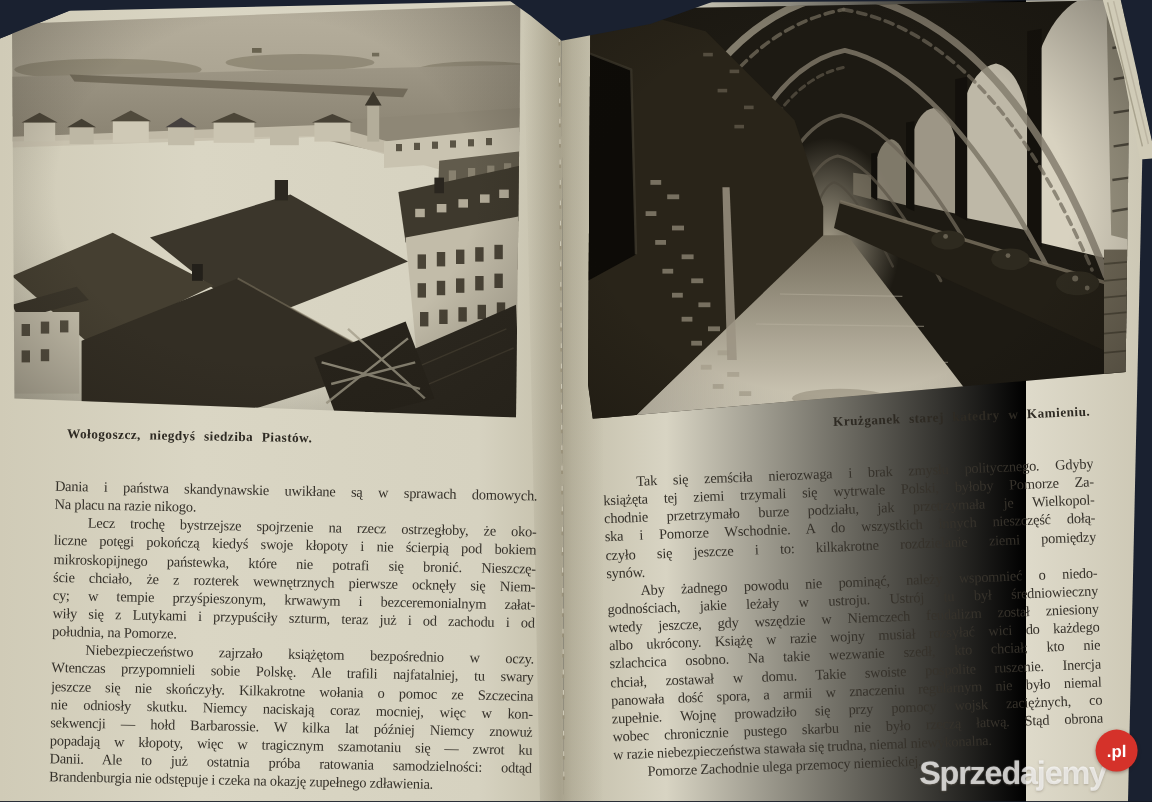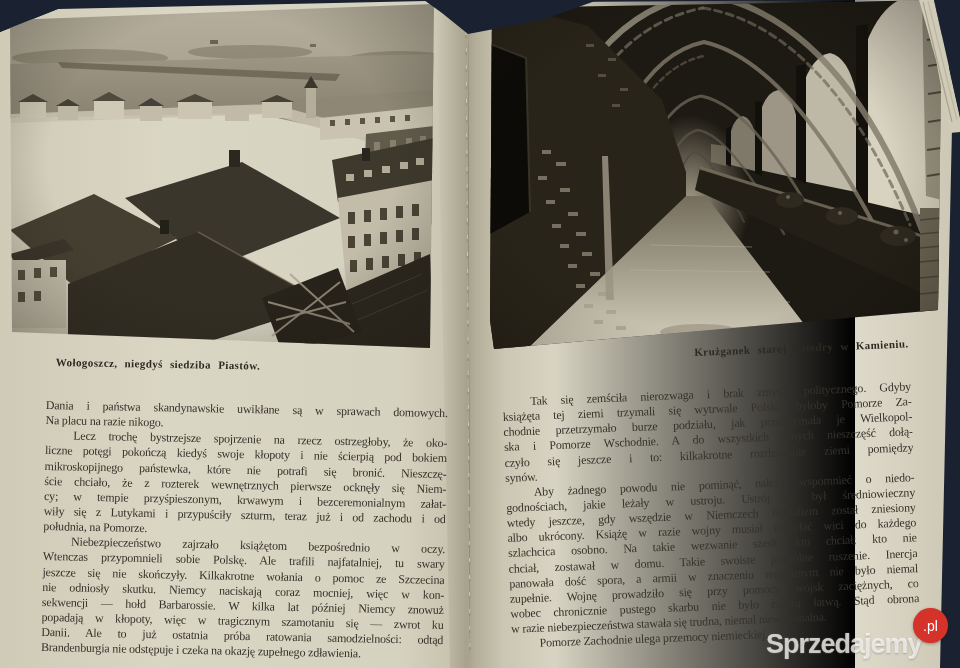--- a/index.html
+++ b/index.html
@@ -28,21 +28,21 @@
   .line.just{text-align-last:justify;}
   .line.ind{text-indent:28px;}
   
   .watermark{position:absolute;left:756px;top:604px;width:200px;height:58px;z-index:8;}
   .wm-text{position:absolute;left:10px;bottom:2px;font-family:Liberation Sans, sans-serif;
       font-weight:bold;font-size:27px;letter-spacing:-1px;color:rgba(255,255,255,.62);
       text-shadow:0 1px 2px rgba(90,78,60,.35),0 0 1px rgba(255,255,255,.5);}
   .wm-circle{position:absolute;right:8px;top:4px;width:35px;height:35px;border-radius:50%;
       background:#d5322a;display:flex;align-items:center;justify-content:center;
       box-shadow:0 1px 3px rgba(60,20,15,.4);}
-  .wm-tld{font-family:"Liberation Sans","DejaVu Sans",sans-serif;font-weight:normal;
+  .wm-tld{font-family:"Liberation Sans","DejaVu Sans",sans-serif;font-weight:bold;
       font-size:14px;color:#ffffff;}
   .overlay{z-index:6;pointer-events:none;}
 </style>
 </head>
 <body>
 
 <div class="scene">
 
   <svg class="layer" width="960" height="668" viewBox="0 0 960 668">
     <defs>

